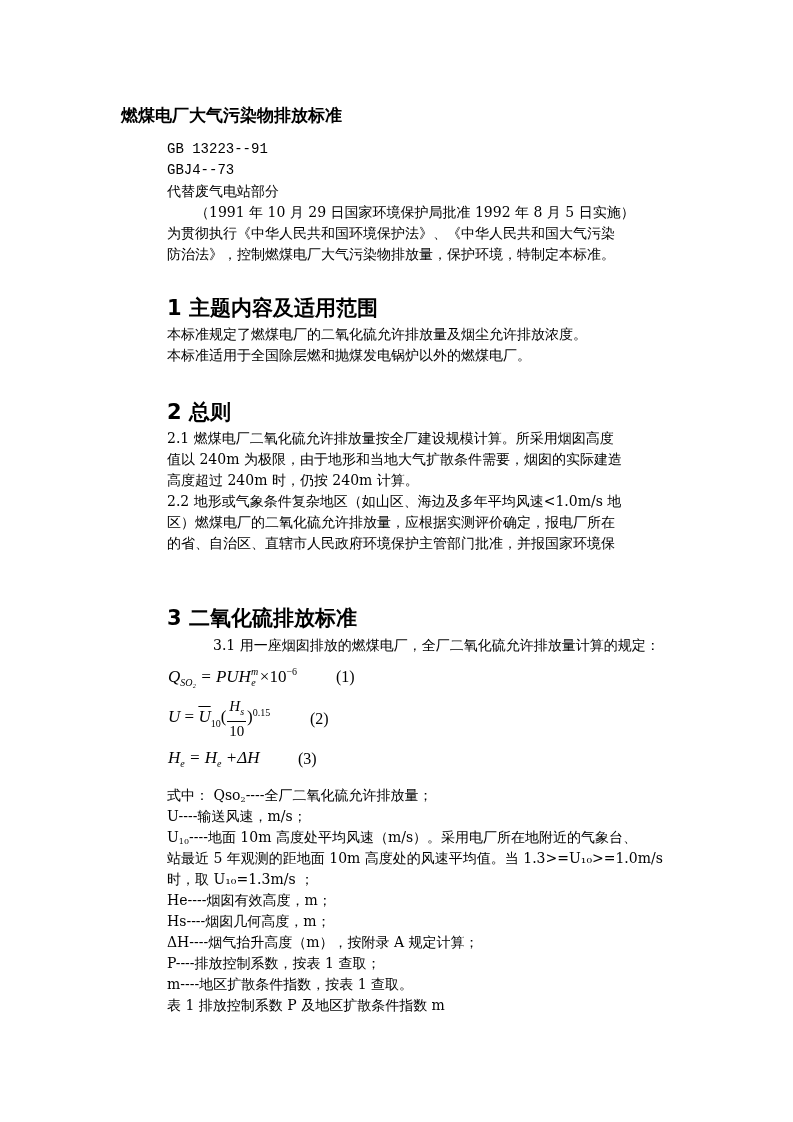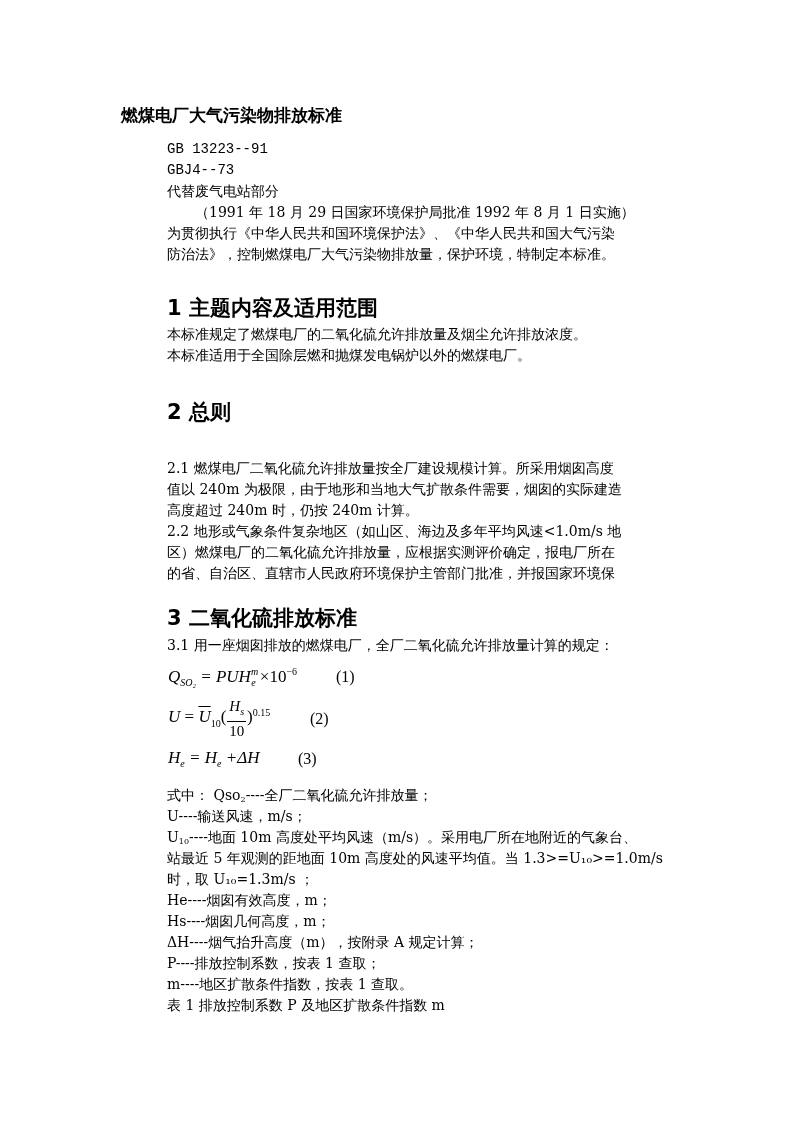--- a/index.html
+++ b/index.html
@@ -25,43 +25,43 @@
 <body>
 
 <div class="page">
 
   <div class="title">燃煤电厂大气污染物排放标准</div>
 
   <div class="body" style="top:139px;">
     <div class="line mono">GB 13223--91</div>
     <div class="line mono">GBJ4--73</div>
     <div class="line">代替废气电站部分</div>
-    <div class="line indent">（1991 年 18 月 29 日国家环境保护局批准 1992 年 8 月 1 日实施）</div>
+    <div class="line indent">（1991 年 10 月 29 日国家环境保护局批准 1992 年 8 月 5 日实施）</div>
     <div class="line">为贯彻执行《中华人民共和国环境保护法》、《中华人民共和国大气污染</div>
     <div class="line">防治法》，控制燃煤电厂大气污染物排放量，保护环境，特制定本标准。</div>
   </div>
 
   <div class="h2" style="top:294px;">1 主题内容及适用范围</div>
   <div class="body" style="top:324px;">
     <div class="line">本标准规定了燃煤电厂的二氧化硫允许排放量及烟尘允许排放浓度。</div>
     <div class="line">本标准适用于全国除层燃和抛煤发电锅炉以外的燃煤电厂。</div>
   </div>
 
   <div class="h2" style="top:398px;">2 总则</div>
-  <div class="body" style="top:428px;margin-top:30px;">
+  <div class="body" style="top:428px;">
     <div class="line">2.1 燃煤电厂二氧化硫允许排放量按全厂建设规模计算。所采用烟囱高度</div>
     <div class="line">值以 240m 为极限，由于地形和当地大气扩散条件需要，烟囱的实际建造</div>
     <div class="line">高度超过 240m 时，仍按 240m 计算。</div>
     <div class="line">2.2 地形或气象条件复杂地区（如山区、海边及多年平均风速&lt;1.0m/s 地</div>
     <div class="line">区）燃煤电厂的二氧化硫允许排放量，应根据实测评价确定，报电厂所在</div>
     <div class="line">的省、自治区、直辖市人民政府环境保护主管部门批准，并报国家环境保</div>
   </div>
 
   <div class="h2" style="top:604px;">3 二氧化硫排放标准</div>
-  <div class="body" style="top:635px;">
+  <div class="body" style="top:635px;margin-left:46px;">
     <div class="line">3.1 用一座烟囱排放的燃煤电厂，全厂二氧化硫允许排放量计算的规定：</div>
   </div>
 
   <div class="formula" style="top:666px;">
     <i>Q</i><sub class="s"><i>SO₂</i></sub>
     <i>= PUH</i><sup class="s"><i>m</i></sup><sub class="s" style="margin-left:-7px;"><i>e</i></sub><span> ×10</span><sup class="s">−6</sup>
   </div>
   <div class="eqno" style="left:336px; top:668px;">(1)</div>
 
   <div class="formula" style="top:697px;">

